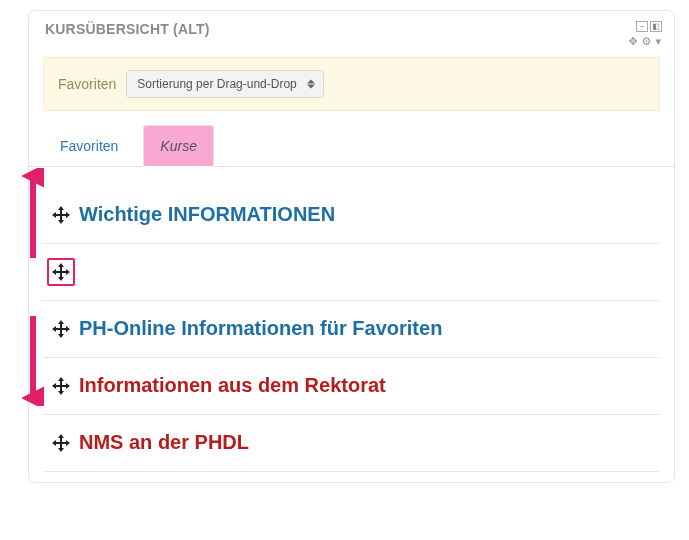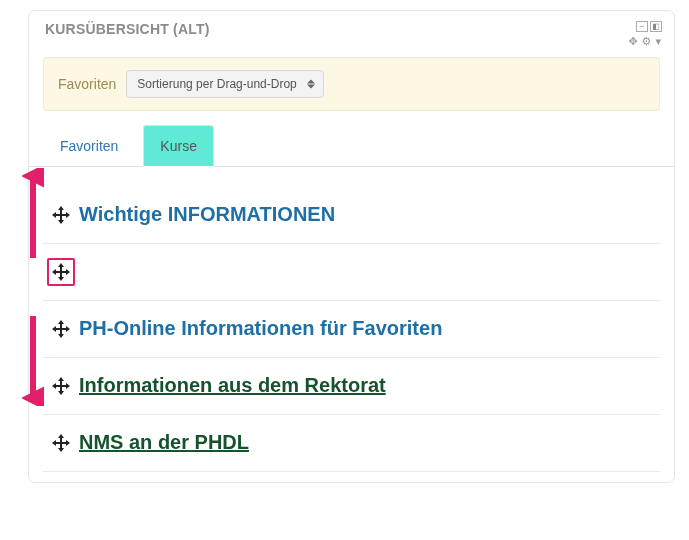--- a/index.html
+++ b/index.html
@@ -125,23 +125,24 @@
     font-size: 14px;
     color: #2f78b7;
     cursor: pointer;
     border: 1px solid transparent;
     border-bottom: none;
     margin-bottom: -1px;
     border-radius: 3px 3px 0 0;
   }
   .tab.active {
     color: #555;
-    background: #5eead4;
+    background: #f9a8d4;
     border-color: #e1e1e1;
     border-bottom: 1px solid #fff;
+    font-style: italic;
   }
 
   .course-list {
     padding: 20px 14px 10px 14px;
   }
   .course-row {
     display: flex;
     align-items: center;
     gap: 4px;
     padding: 12px 4px 14px 4px;
@@ -162,22 +163,21 @@
     border: 2px solid #e11f6a;
     border-radius: 2px;
   }
   .course-title {
     font-size: 20px;
     font-weight: 700;
     line-height: 1.35;
     color: #1d6fa5;
   }
   .course-title.muted {
-    color: #14532d;
-    text-decoration: underline;
+    color: #b91c1c;
   }
 
   
   .arrow {
     position: absolute;
     left: 22px;
     pointer-events: none;
   }
   .arrow.up { top: 168px; }
   .arrow.down { top: 310px; }

